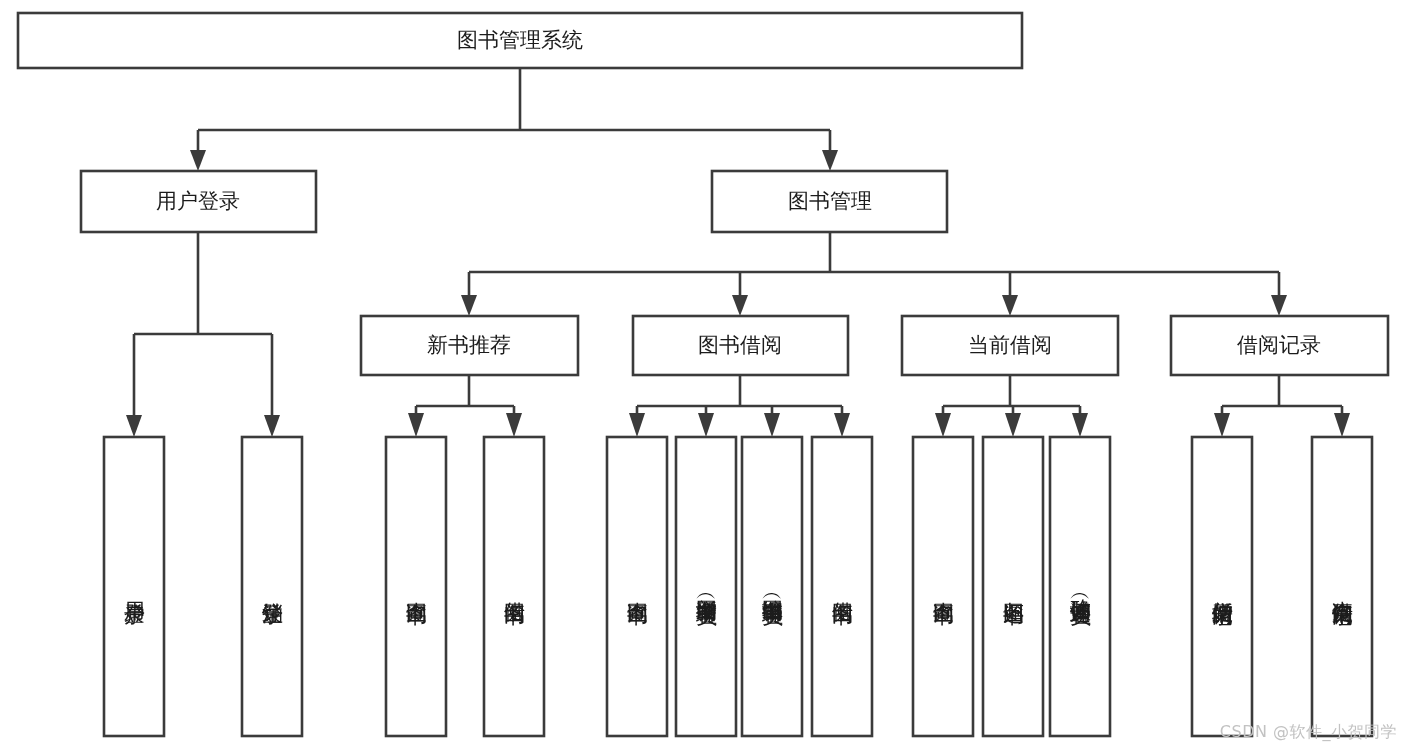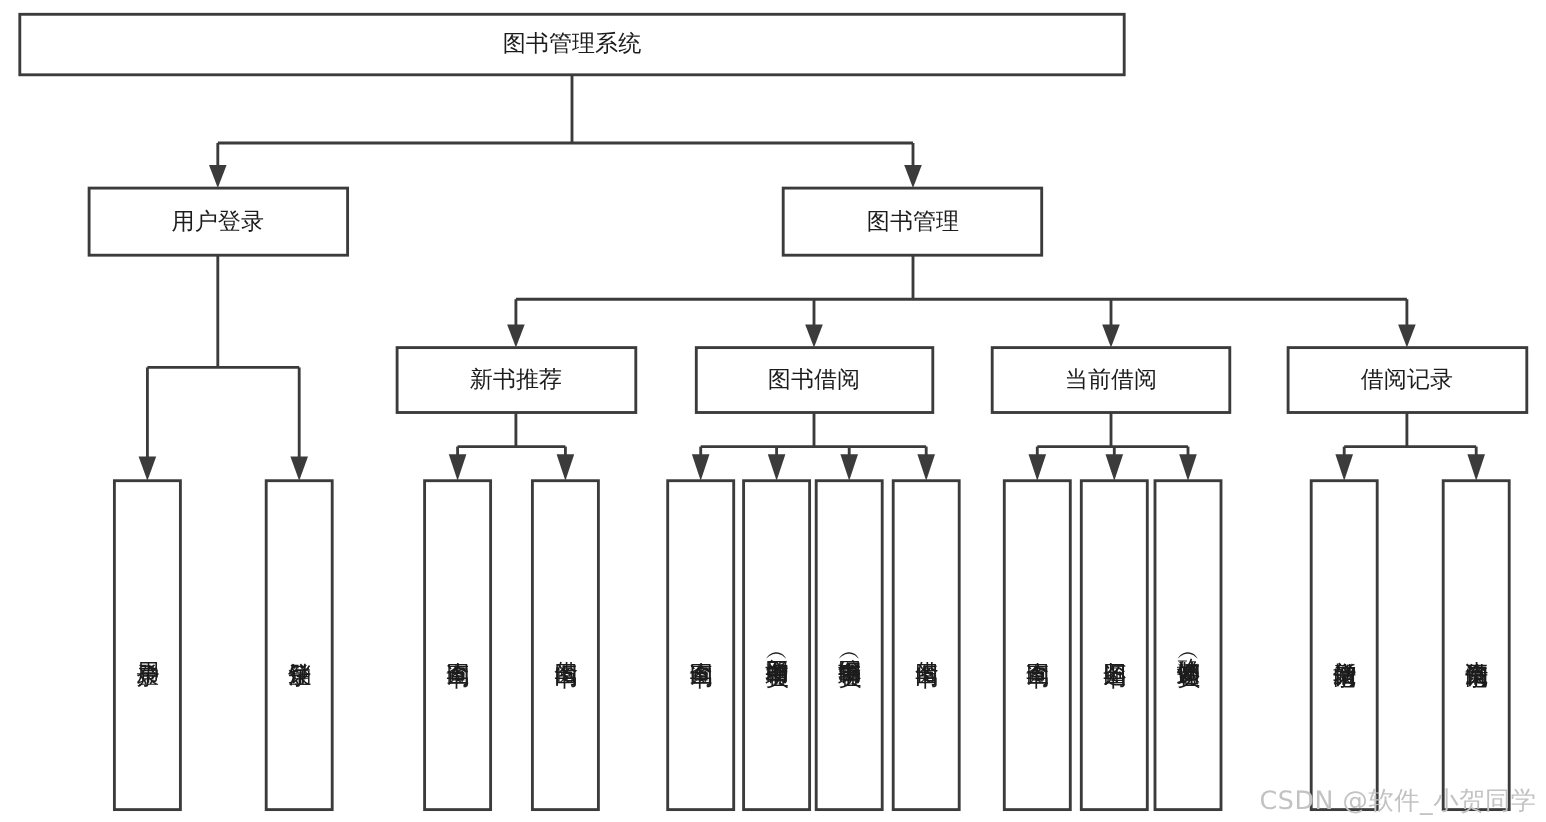--- a/index.html
+++ b/index.html
@@ -61,21 +61,21 @@
     align-items: center;
     justify-content: center;
     white-space: nowrap;
     pointer-events: none;
   }
   .watermark {
     position: absolute;
     right: 8px;
     bottom: 4px;
     font-family: "DejaVu Sans", "Liberation Sans", sans-serif;
-    font-size: 23px;
+    font-size: 16px;
     color: #c2c2c2;
     white-space: nowrap;
     letter-spacing: 0.5px;
   }
 </style>
 </head>
 <body>
 
 <div id="diagram-root">
 

